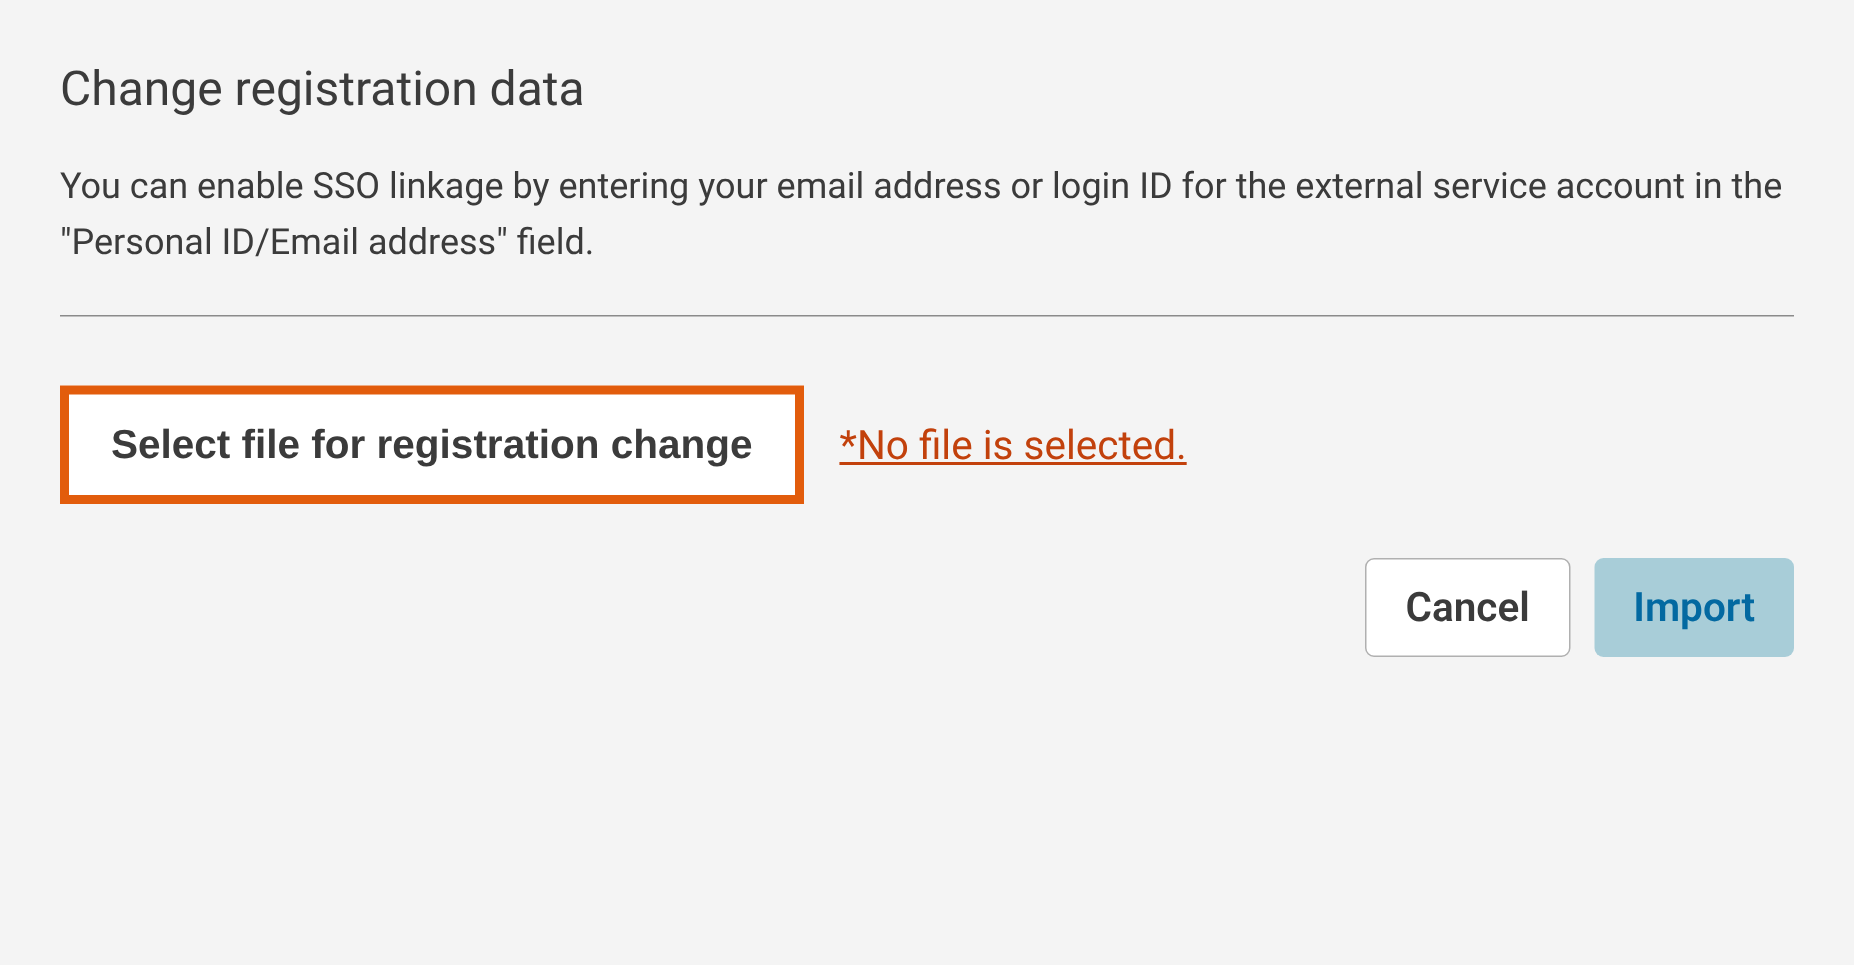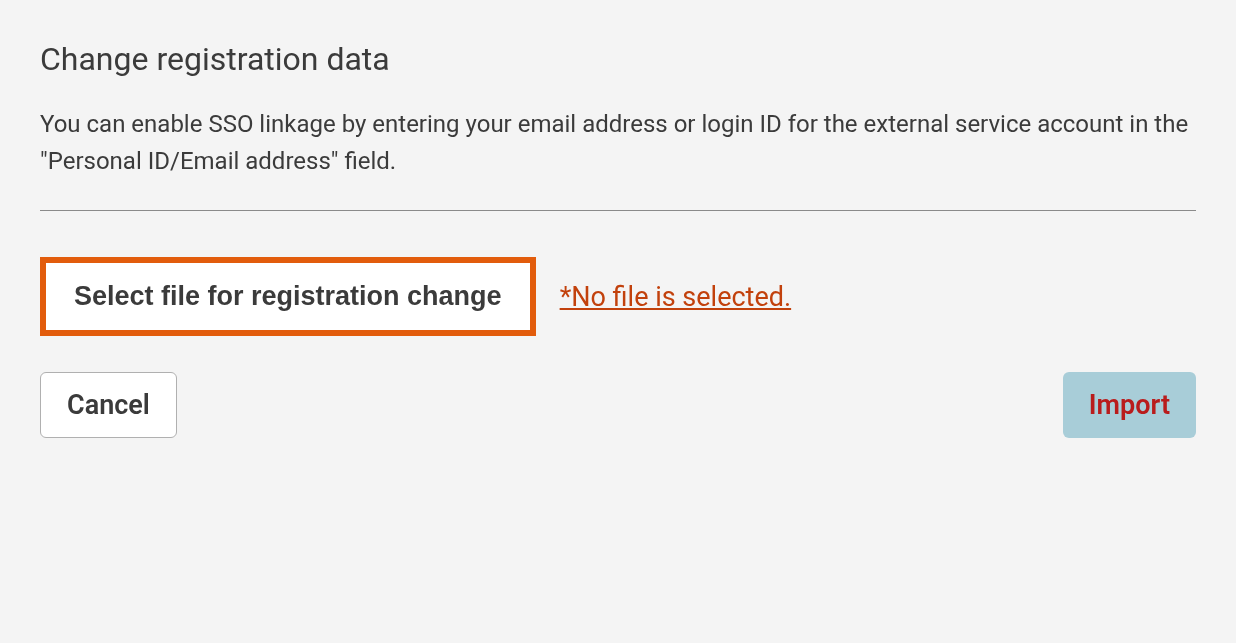--- a/index.html
+++ b/index.html
@@ -59,40 +59,40 @@
       cursor: pointer;
       font-family: Liberation Sans, sans-serif;
     }
     .no-file {
       font-size: 27px;
       color: #c2410c;
       text-decoration: underline;
     }
     .actions {
       display: flex;
-      justify-content: space-between;
+      justify-content: flex-end;
       gap: 16px;
       padding-right: 0;
     }
     .btn {
       font-size: 27px;
       font-weight: 600;
       padding: 16px 26px;
       border-radius: 6px;
       font-family: inherit;
       cursor: pointer;
     }
     .btn-cancel {
       background: #fff;
       color: #3b3b3b;
       border: 1px solid #b0b0b0;
     }
     .btn-import {
       background: #a8cdd8;
-      color: #b91c1c;
+      color: #0369a1;
       border: none;
     }
   </style>
 </head>
 <body>
 
 <h1 class="heading">Change registration data</h1>
 
 <p class="description">You can enable SSO linkage by entering your email address or login ID for the external service account in the "Personal ID/Email address" field.</p>
 

